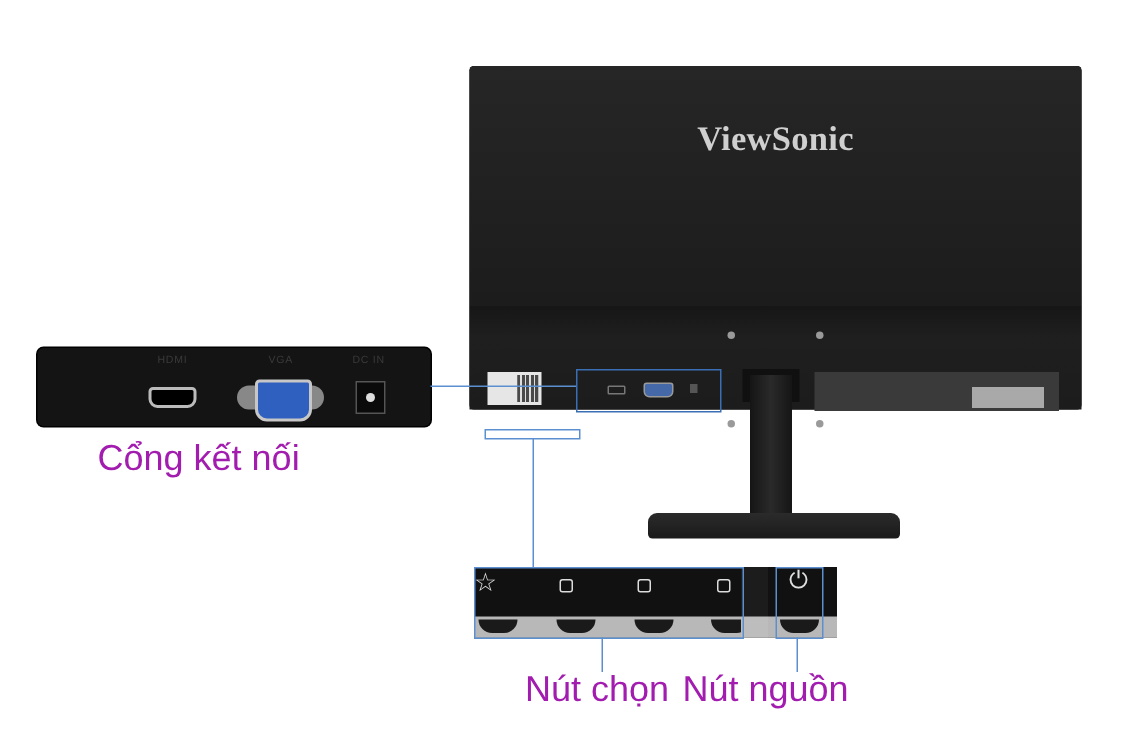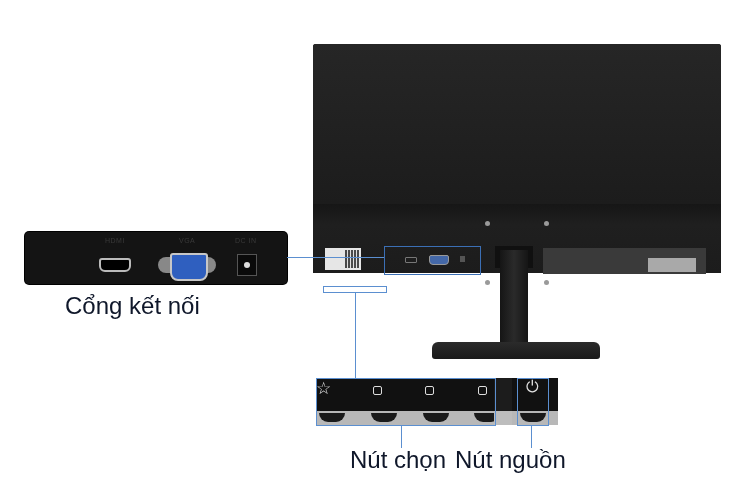--- a/index.html
+++ b/index.html
@@ -25,38 +25,39 @@
   .panel .plab{position:absolute;top:5px;color:#3a3a3a;font-size:7px;letter-spacing:.5px;}
   .hdmi{position:absolute;left:74px;top:26px;width:28px;height:10px;border:2px solid #bbb;border-radius:3px 3px 6px 6px;background:#000;}
   .vga-flange{position:absolute;left:133px;top:25px;width:58px;height:16px;background:#888;border-radius:8px;}
   .vga{position:absolute;left:145px;top:21px;width:34px;height:24px;background:#2f5fbf;border:2px solid #c7c7c7;border-radius:3px 3px 8px 8px;}
   .dc{position:absolute;left:212px;top:22px;width:18px;height:20px;background:#0a0a0a;border:1px solid #555;}
   .dc::after{content:"";position:absolute;left:6px;top:7px;width:6px;height:6px;border-radius:50%;background:#ddd;}
   
   .line{background:#5b8fd0;}
   .frame{border:1px solid #5b8fd0;}
   
-  .cap{color:#0f172a;font-size:24px;white-space:nowrap;text-align:center;}
+  .cap{color:#a21caf;font-size:24px;white-space:nowrap;text-align:center;}
   
   .btnstrip{left:316px;top:378px;width:178px;height:47px;background:#111;}
   .btnstrip .grey{position:absolute;left:0;bottom:0;width:100%;height:14px;background:#b8b8b8;}
   .btnpower{left:512px;top:378px;width:46px;height:47px;background:#111;}
   .btnpower .grey{position:absolute;left:0;bottom:0;width:100%;height:14px;background:#b8b8b8;}
   .gap{left:494px;top:378px;width:18px;height:47px;background:#1c1c1c;}
   .gap .grey{position:absolute;left:0;bottom:0;width:100%;height:14px;background:#bdbdbd;}
   .key{position:absolute;bottom:3px;width:26px;height:9px;background:#1a1a1a;border-radius:0 0 13px 13px;}
   .sq{position:absolute;top:8px;width:7px;height:7px;border:1.5px solid #ddd;border-radius:2px;}
   .glyph{position:absolute;color:#e0e0e0;}
 </style>
 </head>
 <body>
 
 <div class="abs monitor">
   <div class="upper"></div>
   <div class="lower"></div>
+  <div class="brand">ViewSonic</div>
   <div class="screw" style="left:172px;top:177px"></div>
   <div class="screw" style="left:231px;top:177px"></div>
 
   <div class="screw" style="left:172px;top:236px"></div>
   <div class="screw" style="left:231px;top:236px"></div>
   <div class="qr-label">
       <div class="qr"></div>
     </div>
   <div class="port-box">
     <div style="position:absolute;left:20px;top:10px;width:10px;height:4px;border:1px solid #777;border-radius:1px"></div>

